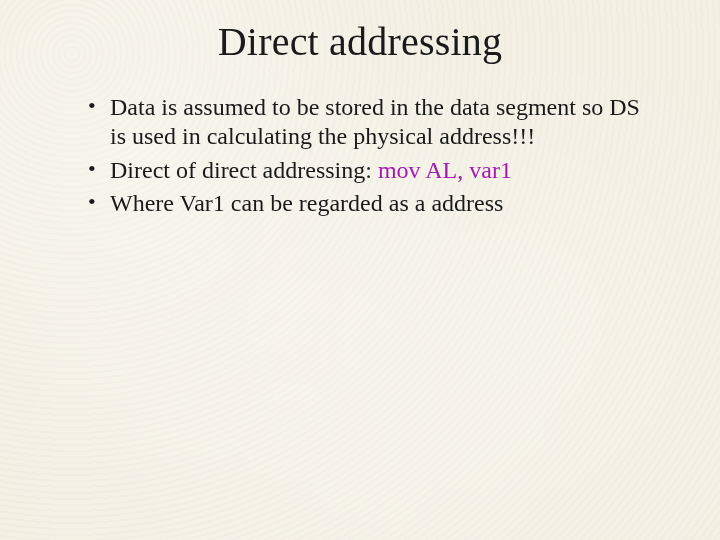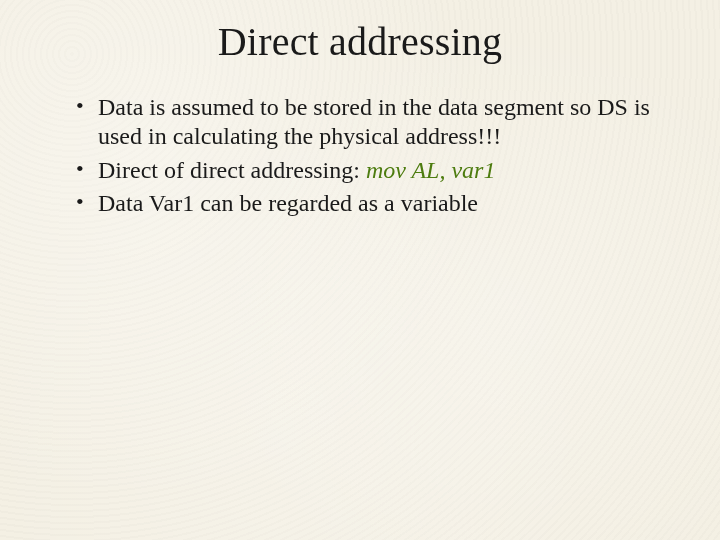--- a/index.html
+++ b/index.html
@@ -28,54 +28,53 @@
   }
   .title {
     text-align: center;
     font-size: 40px;
     font-weight: 400;
     margin: 0 0 28px 0;
     letter-spacing: 0.2px;
   }
   ul.body {
     list-style: none;
-    margin: 0;
+    margin: 12px;
     padding: 0 8px 0 36px;
   }
   ul.body > li {
     position: relative;
     font-size: 24px;
     line-height: 1.22;
     margin: 0 0 4px 0;
     padding-left: 22px;
   }
   ul.body > li::before {
     content: "•";
     position: absolute;
     left: 0;
     top: 0;
     font-size: 22px;
     line-height: 1.22;
   }
   .ex-line { }
   .instr {
-    color: #4d7c0f; 
-    font-style: italic;
+    color: #a21caf; 
   }
 </style>
 </head>
 <body>
 
 <div class="slide">
   <h1 class="title">Direct addressing</h1>
 
   <ul class="body">
     <li>
       <span>Data is assumed to be stored in the data segment so DS is used in calculating the physical address!!!</span>
     </li>
     <li class="ex-line">
       <span>Direct of direct addressing: </span><span class="instr">mov AL, var1</span>
     </li>
     <li>
-      <span>Data Var1 can be regarded as a variable</span>
+      <span>Where Var1 can be regarded as a address</span>
     </li>
   </ul>
 </div>
 
 </body></html>

